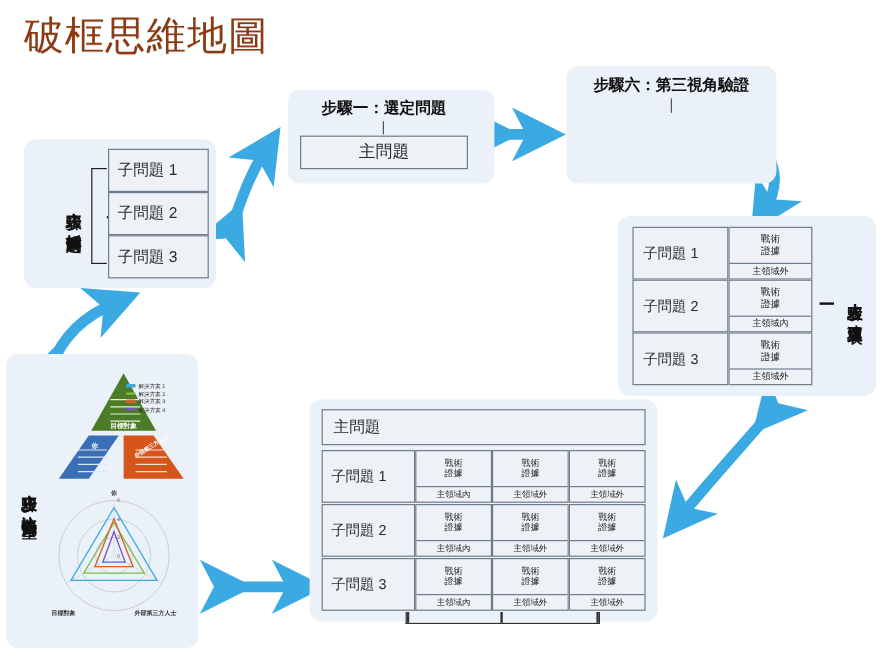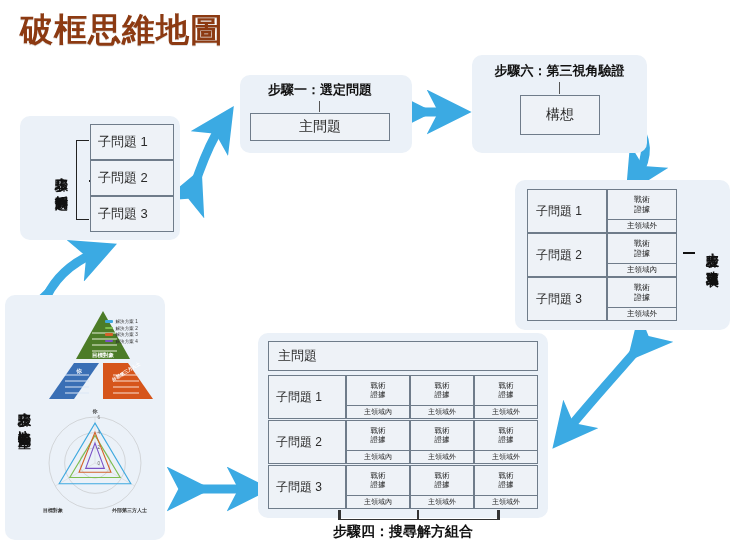--- a/index.html
+++ b/index.html
@@ -8,21 +8,21 @@
     font-family:"Liberation Sans","DejaVu Sans",sans-serif;
     overflow:hidden;position:relative;
   }
   #stage{position:relative;width:740px;height:549px;}
 
   .abs{position:absolute;}
 
   
   #title{
     left:20px;top:12px;
-    font-size:33px;font-weight:bold;color:#8C3A12;
+    font-size:33px;font-weight:normal;color:#8C3A12;
     letter-spacing:1px;line-height:1.1;
     text-shadow:0 1px 0 rgba(0,0,0,.12);
   }
 
   
   .panel{
     background:#EBF1F8;border-radius:10px;
     box-sizing:border-box;
   }
 
@@ -140,21 +140,20 @@
 
   <div class="abs panel" id="step1">
     <div class="hdr htext">步驟一：選定問題</div>
     <div class="tick"></div>
     <div class="cell center main">主問題</div>
   </div>
 
   <div class="abs panel" id="step6">
     <div class="hdr htext">步驟六：第三視角驗證</div>
     <div class="tick"></div>
-    <div class="cell center idea">構想</div>
   </div>
 
   <div class="abs panel" id="step2">
     <div class="lbl vtext">步驟二：拆解問題</div>
     <div class="brace"></div>
     <div class="cell sub s1">子問題 1</div>
     <div class="cell sub s2">子問題 2</div>
     <div class="cell sub s3">子問題 3</div>
   </div>
 
@@ -332,16 +331,15 @@
           </div>
         <div class="dm">主領域外</div>
       </div>
     </div>
 
     <div id="step4-brace">
       <span class="t" style="left:0"></span>
       <span class="t" style="left:78px"></span>
       <span class="t" style="left:158px"></span>
     </div>
-    <div class="cap htext">步驟四：搜尋解方組合</div>
   </div>
 
 </div>
 
 </body></html>

